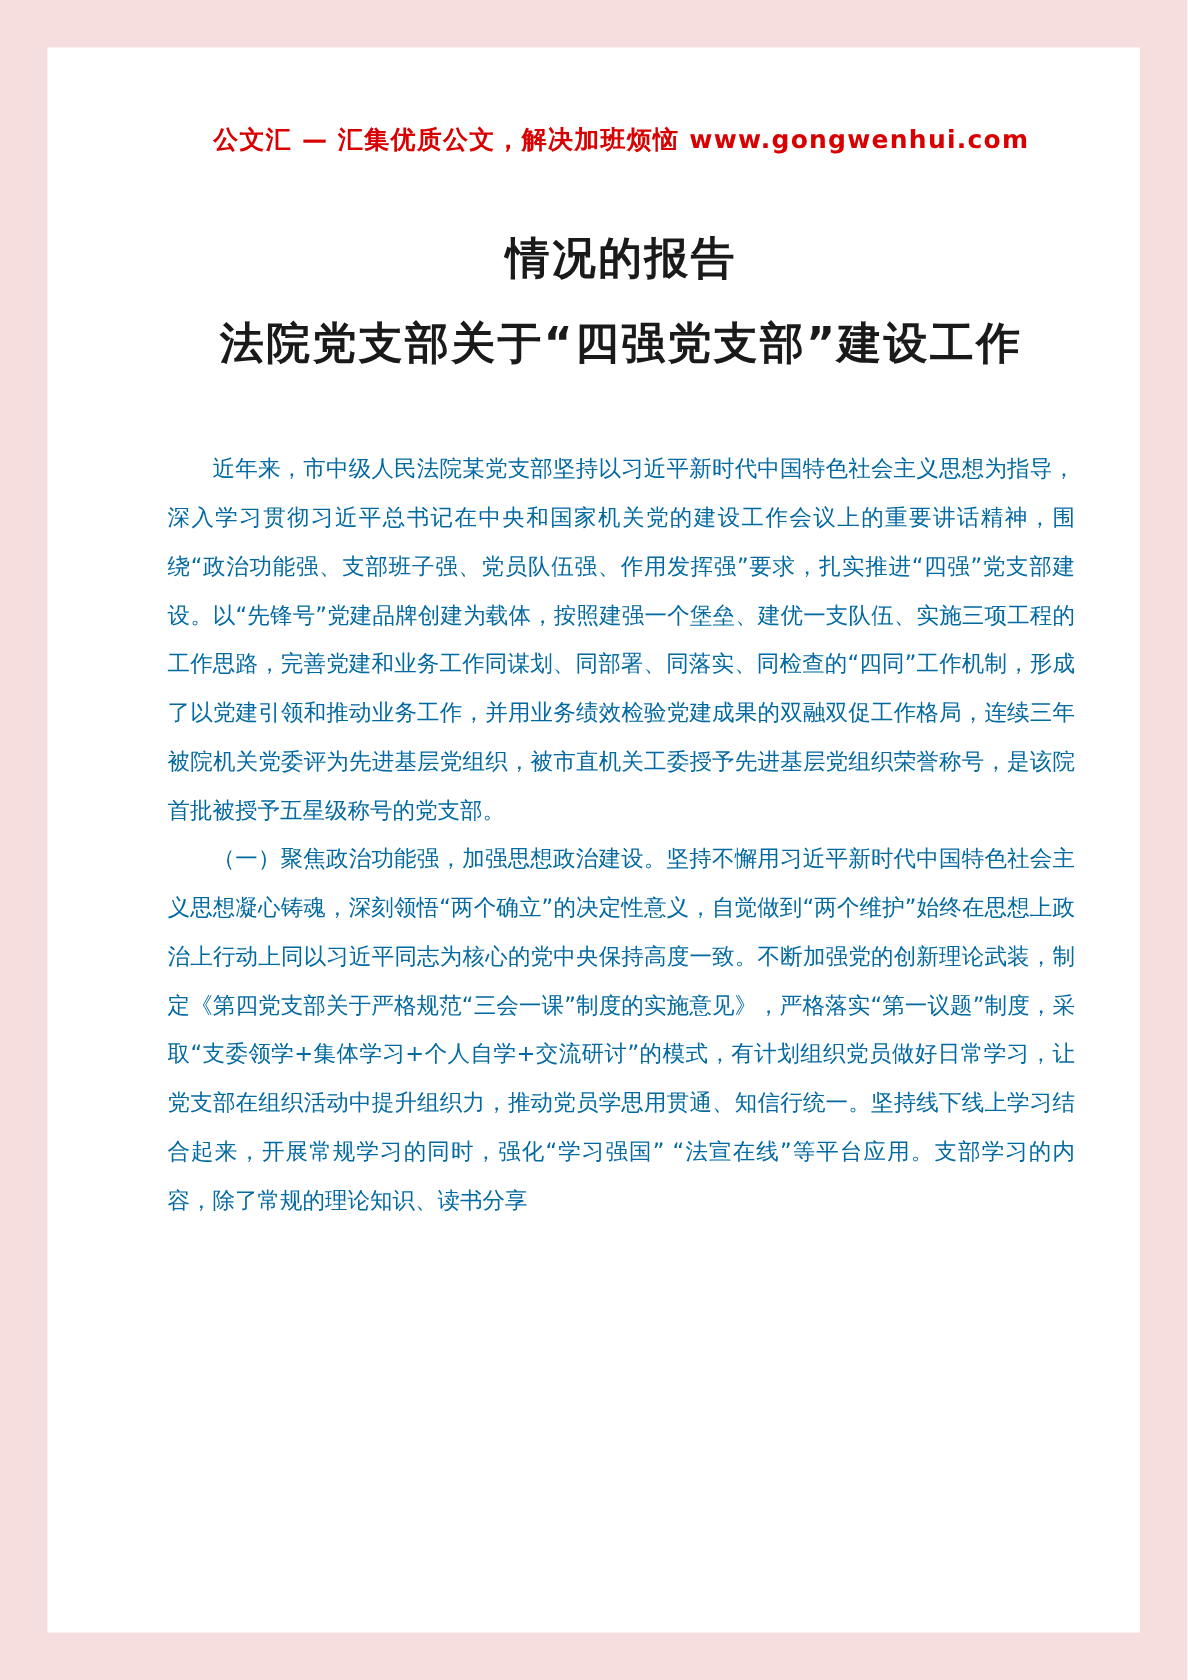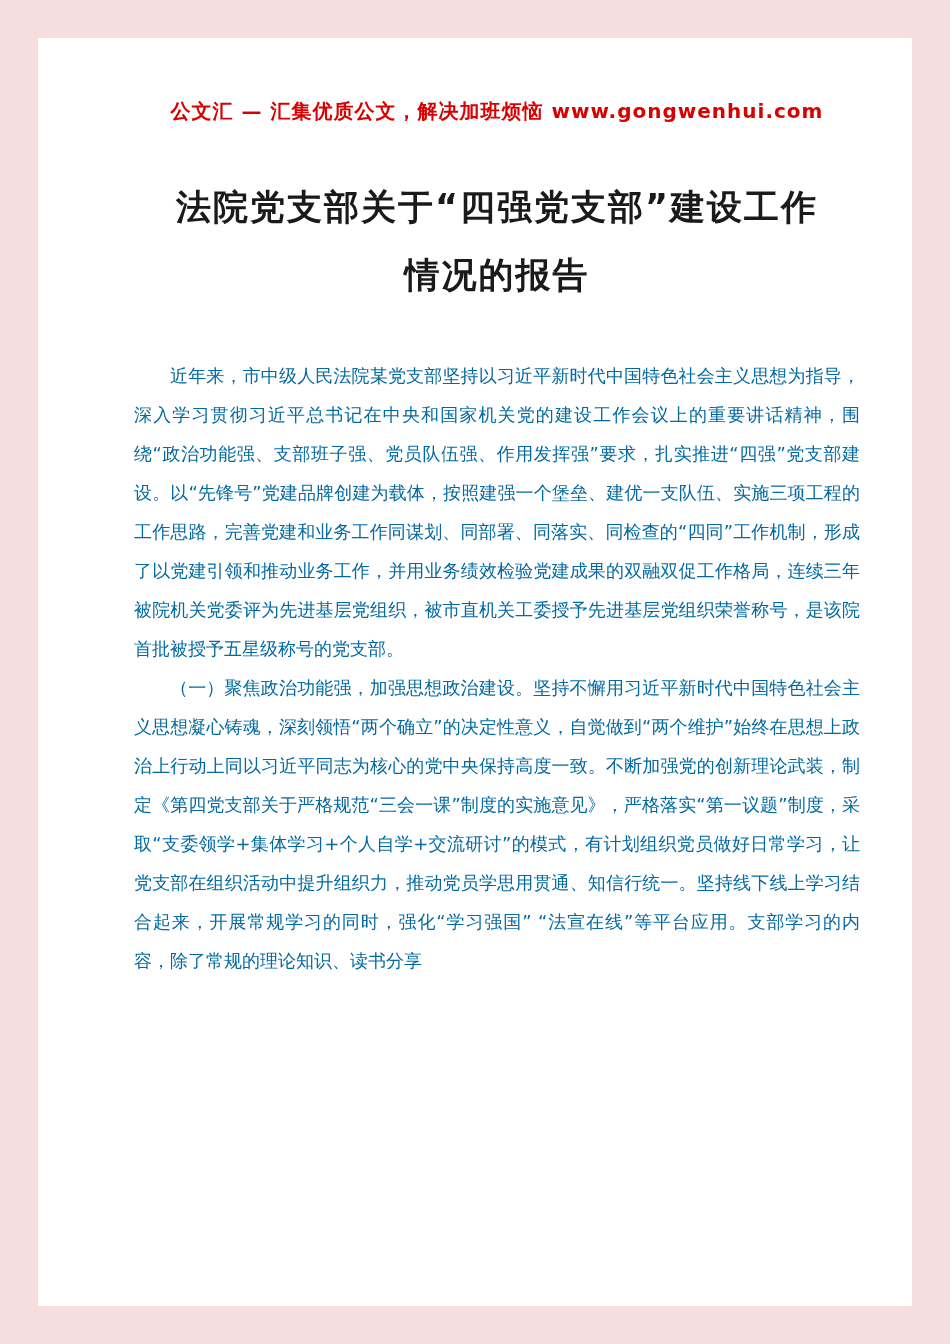--- a/index.html
+++ b/index.html
@@ -58,22 +58,22 @@
 </style>
 </head>
 <body>
 
 <div class="frame">
   <div class="page">
 
     <div class="site-notice">公文汇 — 汇集优质公文，解决加班烦恼 www.gongwenhui.com</div>
 
     <h1 class="doc-title">
+      <span class="title-line">情况的报告</span>
       <span class="title-line">法院党支部关于“四强党支部”建设工作</span>
-      <span class="title-line">情况的报告</span>
     </h1>
 
     <div class="doc-body">
       <p>近年来，市中级人民法院某党支部坚持以习近平新时代中国特色社会主义思想为指导，深入学习贯彻习近平总书记在中央和国家机关党的建设工作会议上的重要讲话精神，围绕“政治功能强、支部班子强、党员队伍强、作用发挥强”要求，扎实推进“四强”党支部建设。以“先锋号”党建品牌创建为载体，按照建强一个堡垒、建优一支队伍、实施三项工程的工作思路，完善党建和业务工作同谋划、同部署、同落实、同检查的“四同”工作机制，形成了以党建引领和推动业务工作，并用业务绩效检验党建成果的双融双促工作格局，连续三年被院机关党委评为先进基层党组织，被市直机关工委授予先进基层党组织荣誉称号，是该院首批被授予五星级称号的党支部。</p>
       <p>（一）聚焦政治功能强，加强思想政治建设。坚持不懈用习近平新时代中国特色社会主义思想凝心铸魂，深刻领悟“两个确立”的决定性意义，自觉做到“两个维护”始终在思想上政治上行动上同以习近平同志为核心的党中央保持高度一致。不断加强党的创新理论武装，制定《第四党支部关于严格规范“三会一课”制度的实施意见》，严格落实“第一议题”制度，采取“支委领学+集体学习+个人自学+交流研讨”的模式，有计划组织党员做好日常学习，让党支部在组织活动中提升组织力，推动党员学思用贯通、知信行统一。坚持线下线上学习结合起来，开展常规学习的同时，强化“学习强国” “法宣在线”等平台应用。支部学习的内容，除了常规的理论知识、读书分享</p>
     </div>
 
   </div>
 </div>
 

